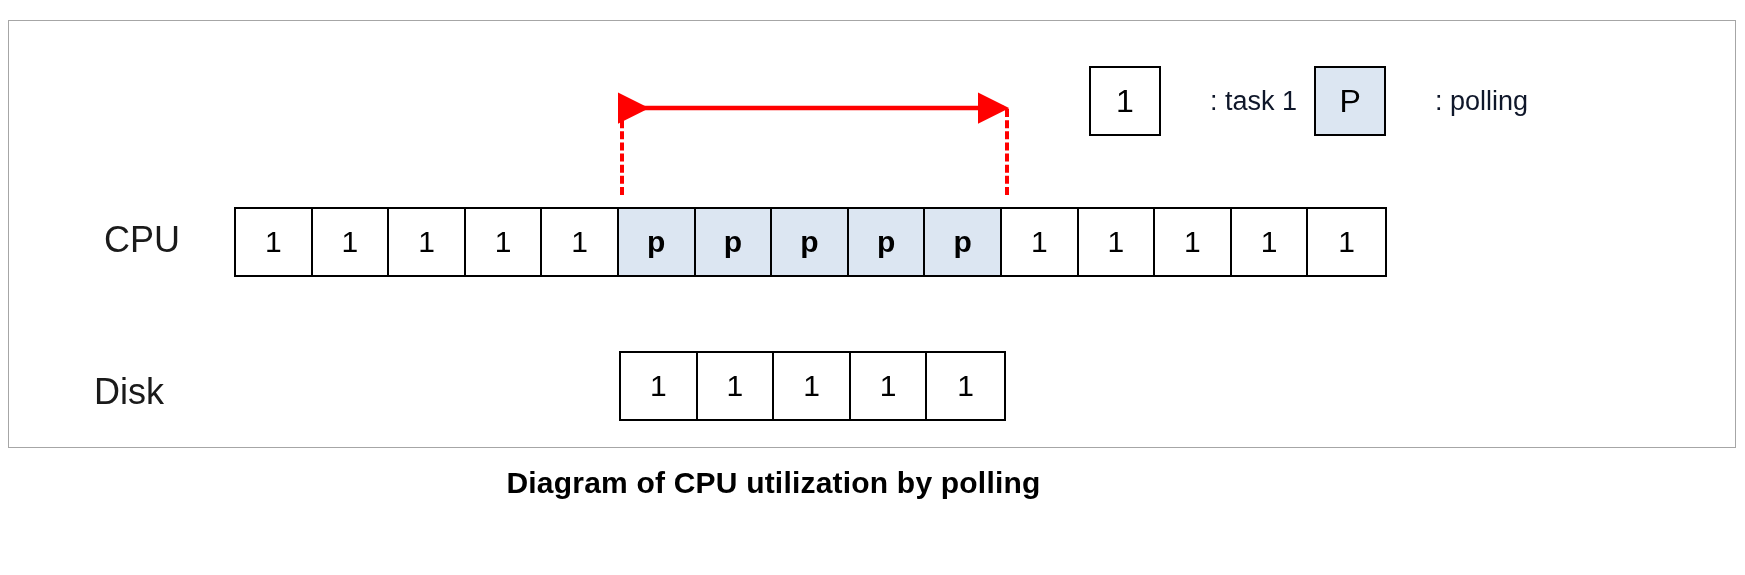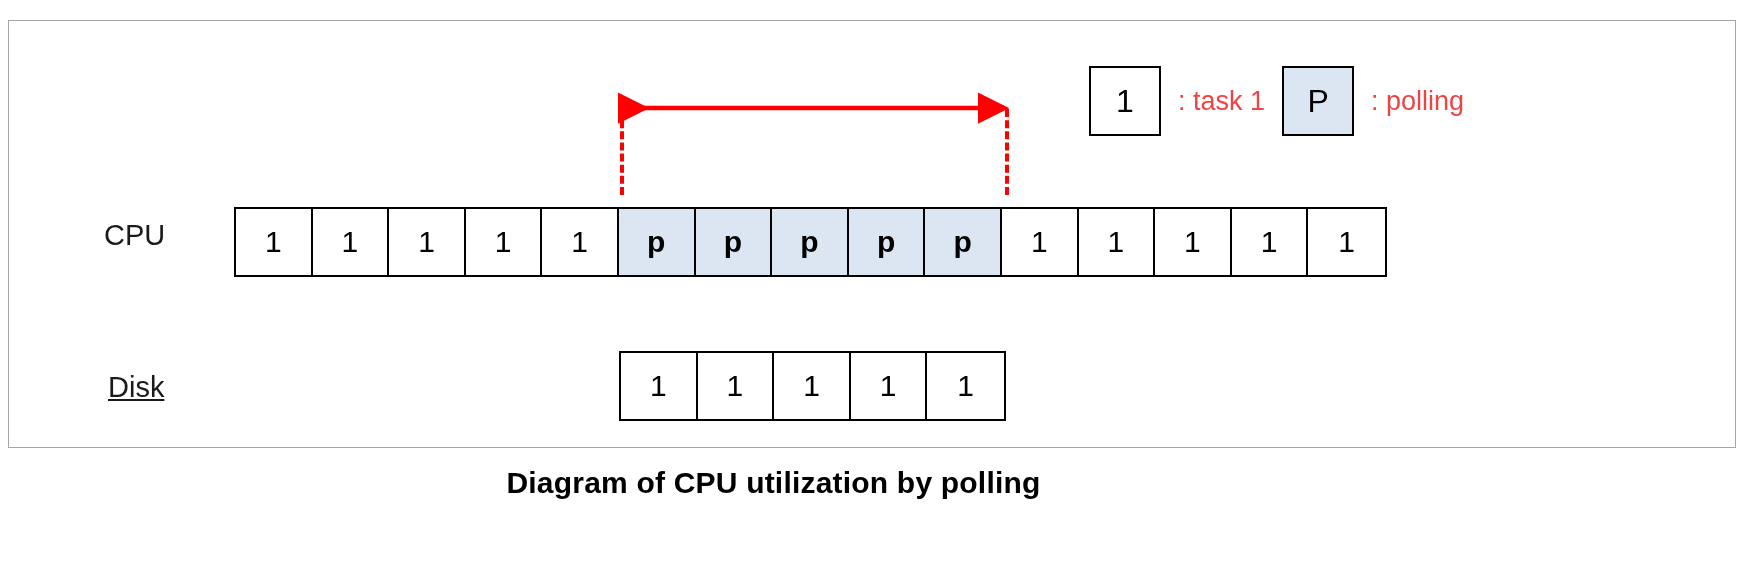--- a/index.html
+++ b/index.html
@@ -42,26 +42,26 @@
     font-size: 30px;
     font-weight: bold;
     letter-spacing: 0.2px;
     color: #000000;
     white-space: nowrap;
   }
 
   
   .row-label {
     position: absolute;
-    font-size: 29px;
+    font-size: 36px;
     color: #1a1a1a;
     white-space: nowrap;
   }
   #label-cpu  { left: 95px;  top: 198px; }
-  #label-disk { left: 99px;  top: 350px; text-decoration: underline; }
+  #label-disk { left: 85px;  top: 350px; }
 
   
   .timeline {
     position: absolute;
     display: flex;
     box-sizing: border-box;
     border: 2.5px solid #000000;
     background: #ffffff;
   }
   #cpu-row  { left: 225px; top: 186px; height: 70px; }
@@ -127,23 +127,24 @@
     display: flex;
     align-items: center;
     justify-content: center;
     font-size: 32px;
     color: #000000;
     background: #ffffff;
   }
   .legend-box.poll-swatch { background: #dce6f2; }
   .legend-text {
     font-size: 27px;
-    color: #ef4444;
+    color: #0f172a;
     white-space: nowrap;
     padding: 0 17px;
+    margin-left: 32px;
   }
 </style>
 </head>
 <body>
 
 <div id="page">
 
   <div id="figure-frame">
 
     <div id="legend">

